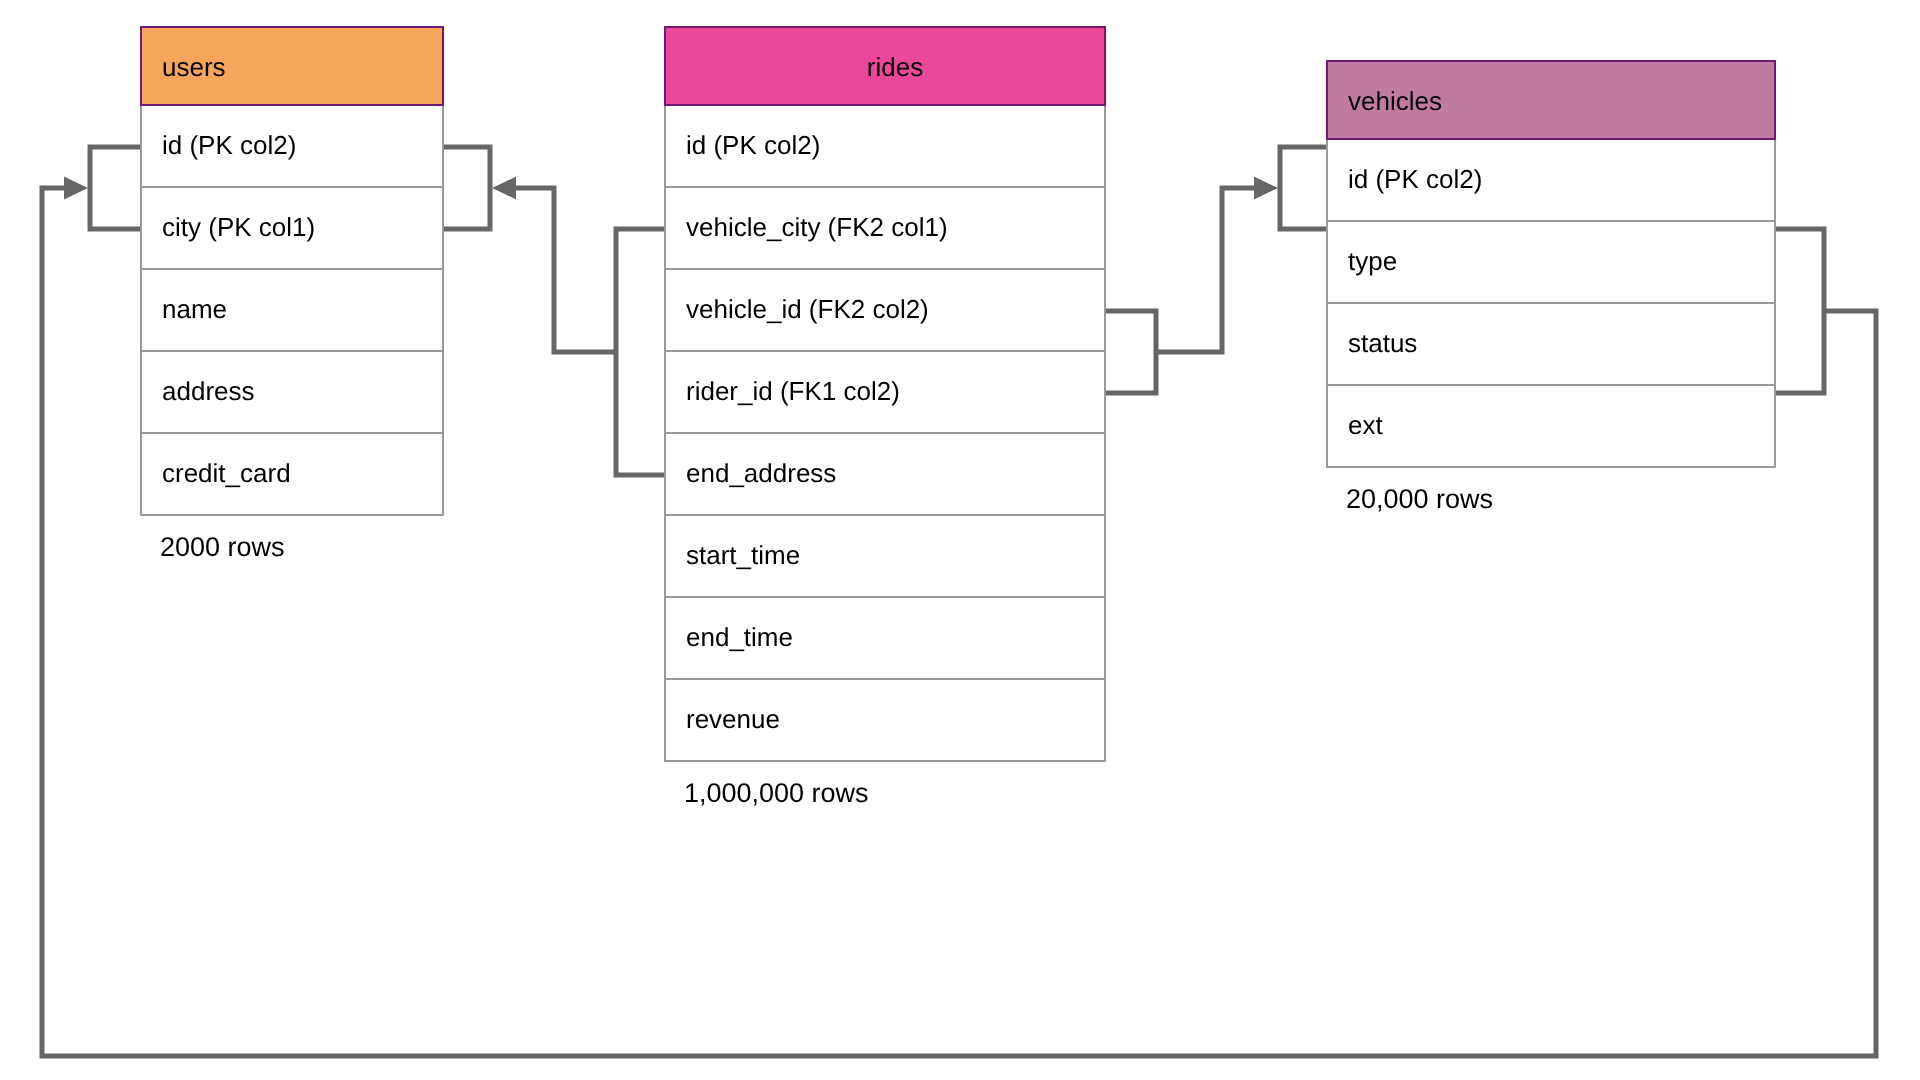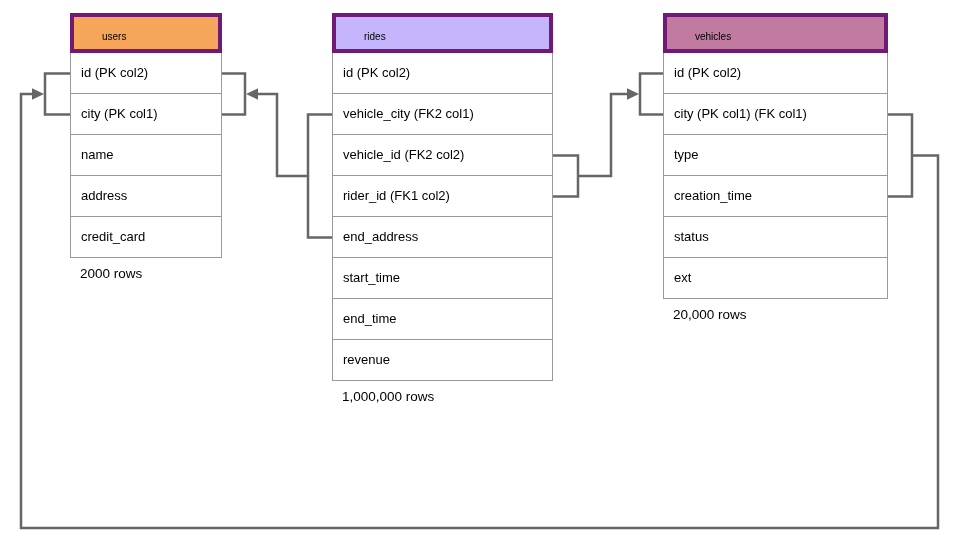--- a/index.html
+++ b/index.html
@@ -19,24 +19,24 @@
   }
   .db-table {
     position: absolute;
     z-index: 2;
     box-sizing: border-box;
   }
   .db-table .hdr {
     box-sizing: border-box;
     height: 40px;
     line-height: 40px;
-    padding-left: 28px;
-    font-size: 10px;
+    padding-left: 10px;
+    font-size: 13px;
     color: #000000;
-    border: 4px solid #701a75;
+    border: 1px solid #701a75;
   }
   .db-table .row {
     box-sizing: border-box;
     height: 41px;
     line-height: 40px;
     padding-left: 10px;
     font-size: 13px;
     color: #000000;
     background: #ffffff;
     border: 1px solid #999999;
@@ -87,36 +87,34 @@
       <div class="db-table" style="left: 70px; top: 13px; width: 152px;">
         <div class="hdr" style="background: rgb(246, 166, 90);">users</div>
         <div class="row">id (PK col2)</div>
         <div class="row">city (PK col1)</div>
         <div class="row">name</div>
         <div class="row">address</div>
         <div class="row">credit_card</div>
         <div class="rowcount">2000 rows</div>
       </div>
       <div class="db-table" style="left: 332px; top: 13px; width: 221px;">
-        <div class="hdr" style="background: #c4b5fd;">rides</div>
+        <div class="hdr" style="background: #ec4899; text-align: center;">rides</div>
         <div class="row">id (PK col2)</div>
         <div class="row">vehicle_city (FK2 col1)</div>
         <div class="row">vehicle_id (FK2 col2)</div>
         <div class="row">rider_id (FK1 col2)</div>
         <div class="row">end_address</div>
         <div class="row">start_time</div>
         <div class="row">end_time</div>
         <div class="row">revenue</div>
         <div class="rowcount">1,000,000 rows</div>
       </div>
       <div class="db-table" style="left: 663px; top: 13px; width: 225px;">
-        <div class="hdr" style="background: rgb(194, 123, 160);">vehicles</div>
+        <div class="hdr" style="background: rgb(194, 123, 160); margin-top: 17px;">vehicles</div>
         <div class="row">id (PK col2)</div>
-        <div class="row">city (PK col1) (FK col1)</div>
         <div class="row">type</div>
-        <div class="row">creation_time</div>
         <div class="row">status</div>
         <div class="row">ext</div>
         <div class="rowcount">20,000 rows</div>
       </div>
     </div>
 
 </div>
 
 </body></html>

